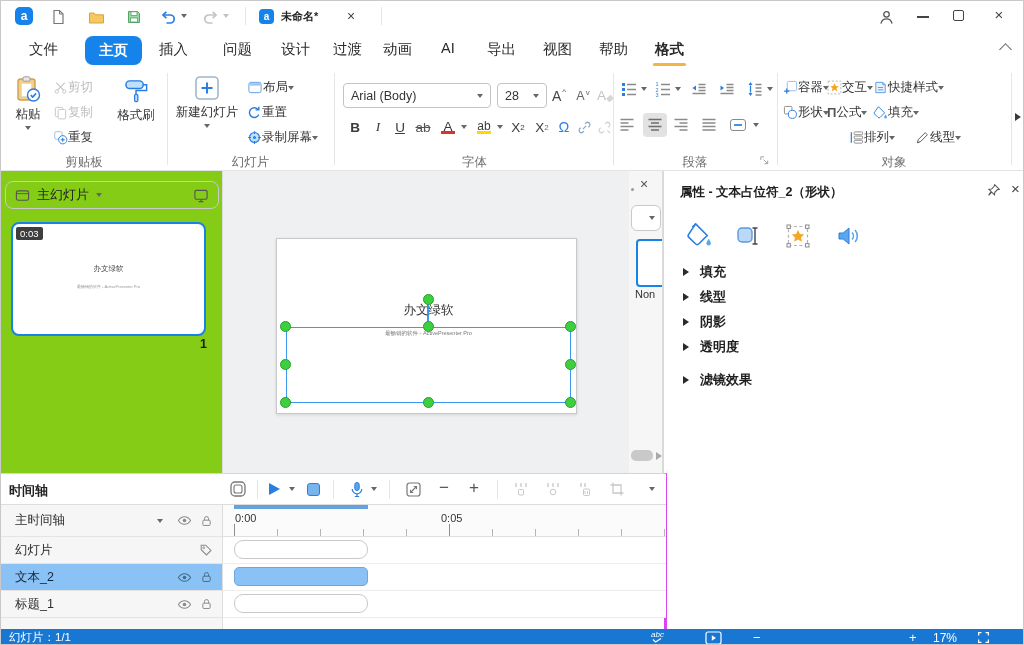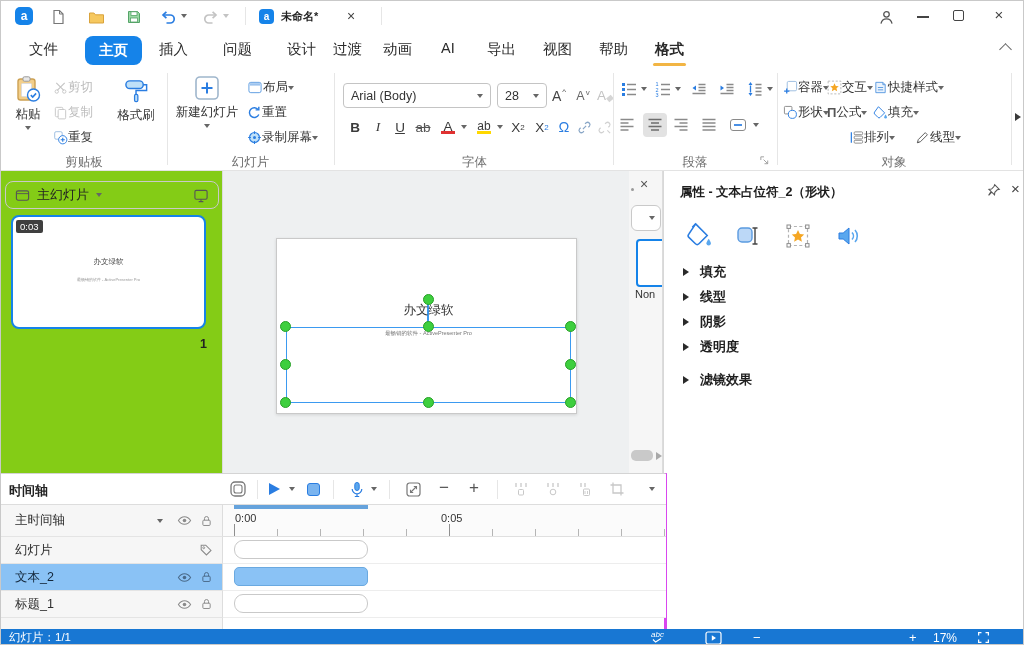--- a/index.html
+++ b/index.html
@@ -31,21 +31,21 @@
 .dis{color:#bcbcbc}
 .grp-label{position:absolute;top:87px;font-size:12.5px;color:#6e6e6e;text-align:center}
 .combo{position:absolute;height:25px;border:1px solid #c4c4c4;border-radius:4px;background:#fff;display:flex;align-items:center;justify-content:space-between;font-size:12.5px;color:#333;padding:8px 7px}
 .fbtn{position:absolute;top:48px;height:24px;display:flex;align-items:center;justify-content:center;font-size:13.5px;color:#3a3a3a}
 .mark{display:inline-block;width:14px;height:3px;margin-top:-2px}
 svg{display:block}
 
 .mainbg{position:absolute;left:0;top:170px;width:1024px;height:302px;background:#eef0f1}
 .slides-panel{position:absolute;left:0;top:170px;width:222px;height:302px;background:#84cc16;border-right:1px solid #dcdcdc}
 .master-box{position:absolute;left:4px;top:10px;width:214px;height:28px;border:1px solid #c9c9c9;border-radius:8px;display:flex;align-items:center;gap:7px;padding:0 9px;font-size:13px;color:#222}
-.thumb{position:absolute;left:10px;top:44px;width:195px;height:114px;background:#fff;border:2px solid var(--accent,#1583e9);border-radius:8px}
+.thumb{position:absolute;left:10px;top:51px;width:195px;height:114px;background:#fff;border:2px solid var(--accent,#1583e9);border-radius:8px}
 .badge{position:absolute;left:3px;top:3px;background:#3f3f3f;color:#fff;font-size:9.5px;padding:1px 4px;border-radius:2px}
 .canvas{position:absolute;left:222px;top:170px;width:406px;height:302px;overflow:hidden}
 .slide{position:absolute;left:53px;top:67px;width:301px;height:176px;background:#fff;border:1px solid #c9c9c9;box-shadow:0 1px 3px rgba(0,0,0,.12)}
 .tbox{position:absolute;left:63px;top:156px;width:285px;height:76px;border:1.5px solid #3b9af0}
 .h{position:absolute;width:11px;height:11px;border-radius:50%;background:var(--handle-green,#3ecf3e);border:1px solid #27a027;z-index:3}
 .mini{position:absolute;left:628px;top:170px;width:34px;height:302px;background:#f6f6f6;border-right:1px solid #dcdcdc;overflow:hidden}
 .props{position:absolute;left:662px;top:170px;width:362px;height:458px;background:#fff;border-left:1px solid #d8d8d8}
 .sec{position:absolute;left:0;width:360px;height:25px;display:flex;align-items:center;gap:11px;padding-left:19px;font-size:13px;font-weight:bold;color:#1f1f1f}
 .sec .tri-r{border-left-color:#2a2a2a;border-top-width:4.5px;border-bottom-width:4.5px;border-left-width:6px}
 
@@ -116,21 +116,21 @@
     <div class="ab" style="left:916px;top:15px;width:12px;height:2px;background:#444"></div>
     <div class="ab" style="left:952px;top:9px;width:11px;height:11px;border:1.3px solid #444;border-radius:2px"></div>
     <div class="winx" style="left:988px">×</div>
   </div>
 
   <div class="tabrow">
     <span class="tab" style="left:28px">文件</span>
     <span class="tab active" style="left:84px">主页</span>
     <span class="tab" style="left:158px">插入</span>
     <span class="tab" style="left:222px">问题</span>
-    <span class="tab" style="left:286px">设计</span>
+    <span class="tab" style="left:280px">设计</span>
     <span class="tab" style="left:332px">过渡</span>
     <span class="tab" style="left:382px">动画</span>
     <span class="tab" style="left:440px">AI</span>
     <span class="tab" style="left:486px">导出</span>
     <span class="tab" style="left:542px">视图</span>
     <span class="tab" style="left:598px">帮助</span>
     <span class="tab fmt" style="left:654px">格式</span>
     <div class="ab" style="left:1000px;top:14px">
         <div class="chev-up"></div>
       </div>

